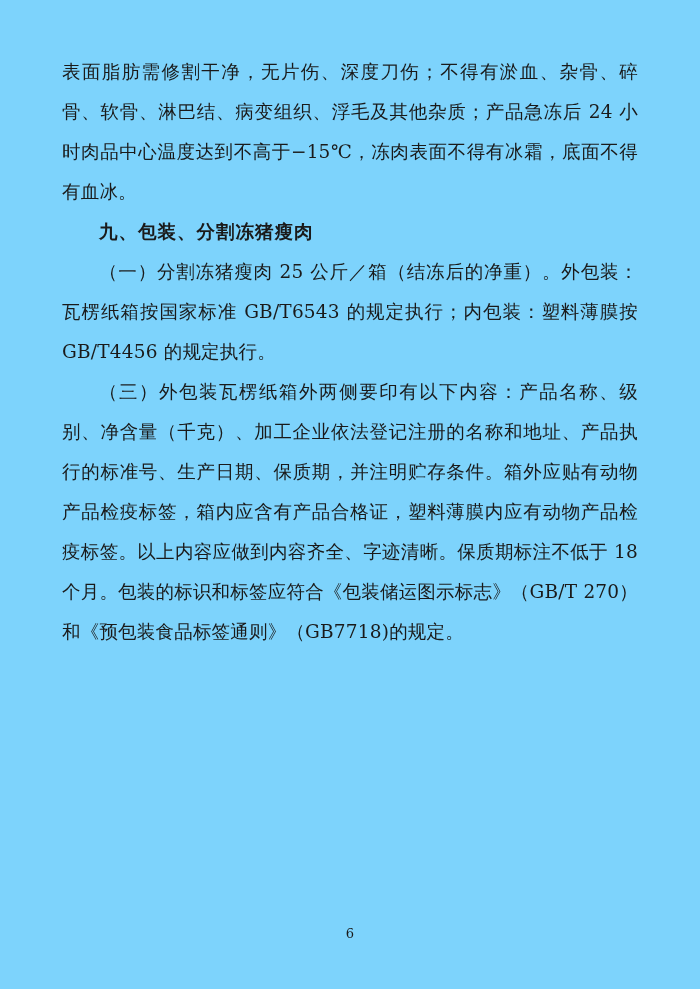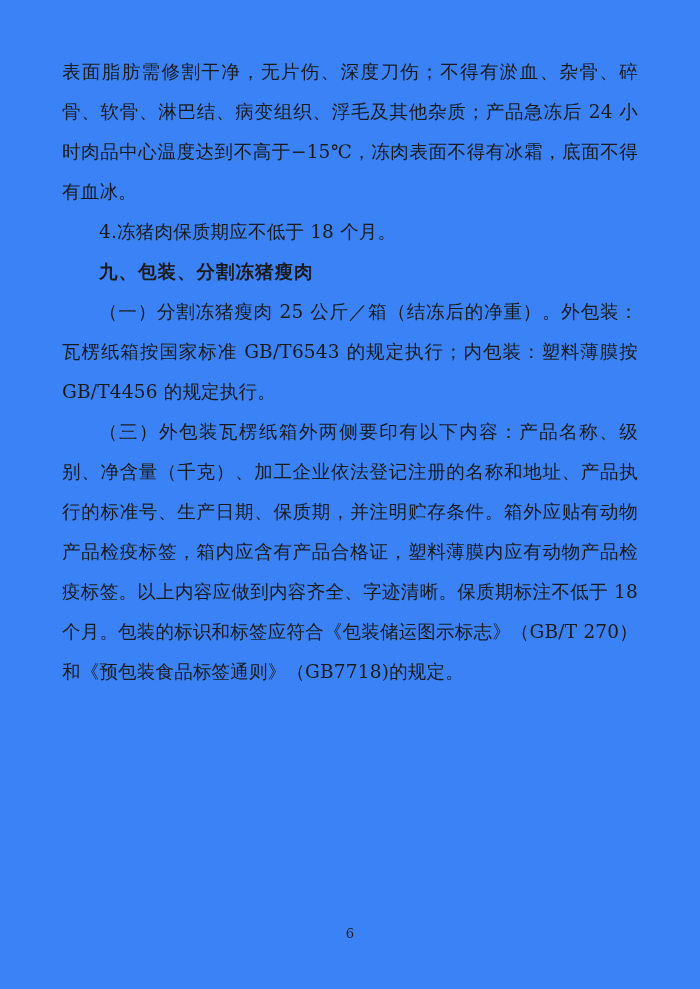--- a/index.html
+++ b/index.html
@@ -14,21 +14,21 @@
     color: #1a1a1a;
     position: relative;
     overflow: hidden;
   }
   .page {
     box-sizing: border-box;
     width: 700px;
     height: 989px;
     padding: 52px 62px 40px 62px;
     position: relative;
-    background: #3b82f6;
+    background: #7dd3fc;
   }
   .doc-body {
     font-size: 18.5px;
     line-height: 40px;
     text-align: justify;
     text-justify: inter-ideograph;
     letter-spacing: 0.2px;
   }
   p.para {
     margin: 0;
@@ -54,19 +54,18 @@
     font-family: "DejaVu Serif", "Liberation Serif", serif;
     color: #1a1a1a;
   }
 </style>
 </head>
 <body>
 
 <div class="page">
   <div class="doc-body">
     <p class="para">表面脂肪需修割干净，无片伤、深度刀伤；不得有淤血、杂骨、碎骨、软骨、淋巴结、病变组织、浮毛及其他杂质；产品急冻后 24 小时肉品中心温度达到不高于−15℃，冻肉表面不得有冰霜，底面不得有血冰。</p>
-    <p class="para indent">4.冻猪肉保质期应不低于 18 个月。</p>
     <p class="heading">九、包装、分割冻猪瘦肉</p>
     <p class="para indent">（一）分割冻猪瘦肉 25 公斤／箱（结冻后的净重）。外包装：瓦楞纸箱按国家标准 GB/T6543 的规定执行；内包装：塑料薄膜按 GB/T4456 的规定执行。</p>
     <p class="para indent">（三）外包装瓦楞纸箱外两侧要印有以下内容：产品名称、级别、净含量（千克）、加工企业依法登记注册的名称和地址、产品执行的标准号、生产日期、保质期，并注明贮存条件。箱外应贴有动物产品检疫标签，箱内应含有产品合格证，塑料薄膜内应有动物产品检疫标签。以上内容应做到内容齐全、字迹清晰。保质期标注不低于 18 个月。包装的标识和标签应符合《包装储运图示标志》（GB/T 270）和《预包装食品标签通则》（GB7718)的规定。</p>
   </div>
   <div class="page-number">6</div>
 </div>
 
 </body></html>

